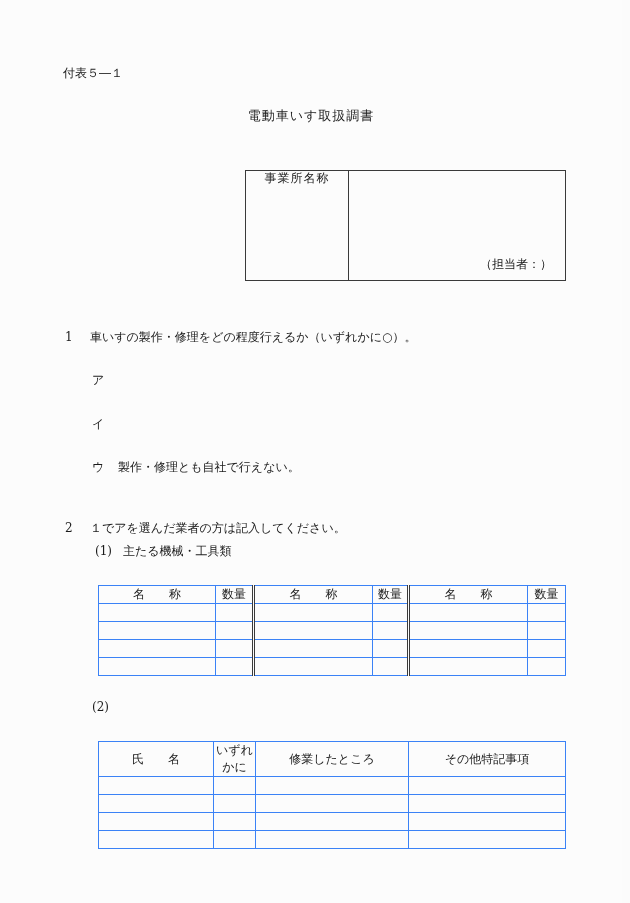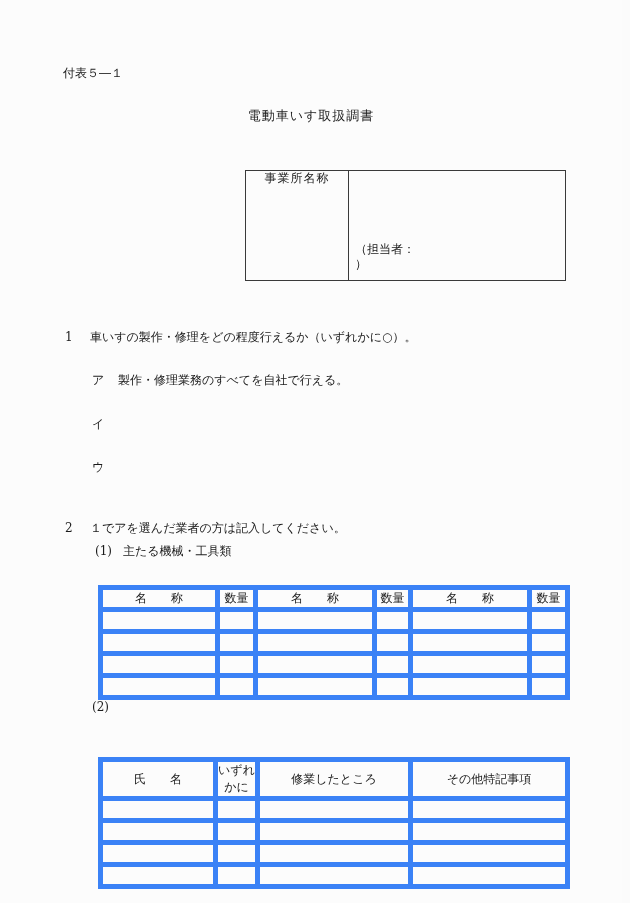--- a/index.html
+++ b/index.html
@@ -57,21 +57,20 @@
     flex: 1;
     position: relative;
   }
   .contact-row {
     position: absolute;
     left: 6px;
     right: 13px;
     bottom: 8px;
     display: flex;
     justify-content: flex-end;
-    flex-direction: column;
   }
   
   .line {
     display: flex;
     white-space: nowrap;
   }
   .num {
     display: inline-block;
     flex: none;
   }
@@ -79,21 +78,21 @@
   .w26 { width: 26px; }
   .w28 { width: 28px; }
   .w36 { width: 36px; }
   
   table.tbl {
     position: absolute;
     border-collapse: collapse;
     table-layout: fixed;
   }
   table.tbl th, table.tbl td {
-    border: 5px solid #3b82f6;
+    border: 1px solid #3b82f6;
     padding: 0;
     font-weight: normal;
     font-size: 12px;
     text-align: center;
     overflow: hidden;
   }
   table.tbl th { height: 16px; }
   table.tbl td { height: 17px; }
   .dsep { border-left: 3px double #3a3a3a !important; }
   th.exp {
@@ -122,27 +121,27 @@
     </div>
   </div>
 
   <div class="abs line" style="left:65px; top:330px;">
     <span class="num w25">1</span>
     <span>車いすの製作・修理をどの程度行えるか（いずれかに○）。</span>
   </div>
 
   <div class="abs line" style="left:92px; top:373px;">
     <span class="num w26">ア</span>
-    <span>製作・修理業務のすべてを自社で行える。</span>
   </div>
   <div class="abs line" style="left:92px; top:417px;">
     <span class="num w26">イ</span>
   </div>
   <div class="abs line" style="left:92px; top:460px;">
     <span class="num w26">ウ</span>
+    <span>製作・修理とも自社で行えない。</span>
   </div>
 
   <div class="abs line" style="left:65px; top:521px;">
     <span class="num w25">2</span>
     <span>１でアを選んだ業者の方は記入してください。</span>
   </div>
 
   <div class="abs line" style="left:95px; top:544px;">
     <span class="num w28">(1)</span>
     <span>主たる機械・工具類</span>
@@ -200,21 +199,21 @@
         <td class="dsep"></td>
           <td></td>
       </tr>
     </tbody>
   </table>
 
   <div class="abs line" style="left:92px; top:700px;">
     <span class="num w36">(2)</span>
   </div>
 
-  <table class="tbl" style="left:98px; top:741px; width:467px;margin-top:16px;">
+  <table class="tbl" style="left:98px; top:741px; width:467px;">
     <colgroup>
       <col style="width:115px">
         <col style="width:42px">
       <col style="width:153px">
         <col style="width:157px">
     </colgroup>
     <thead>
       <tr>
         <th>氏　　名</th>
         <th class="exp">いずれかに</th>

